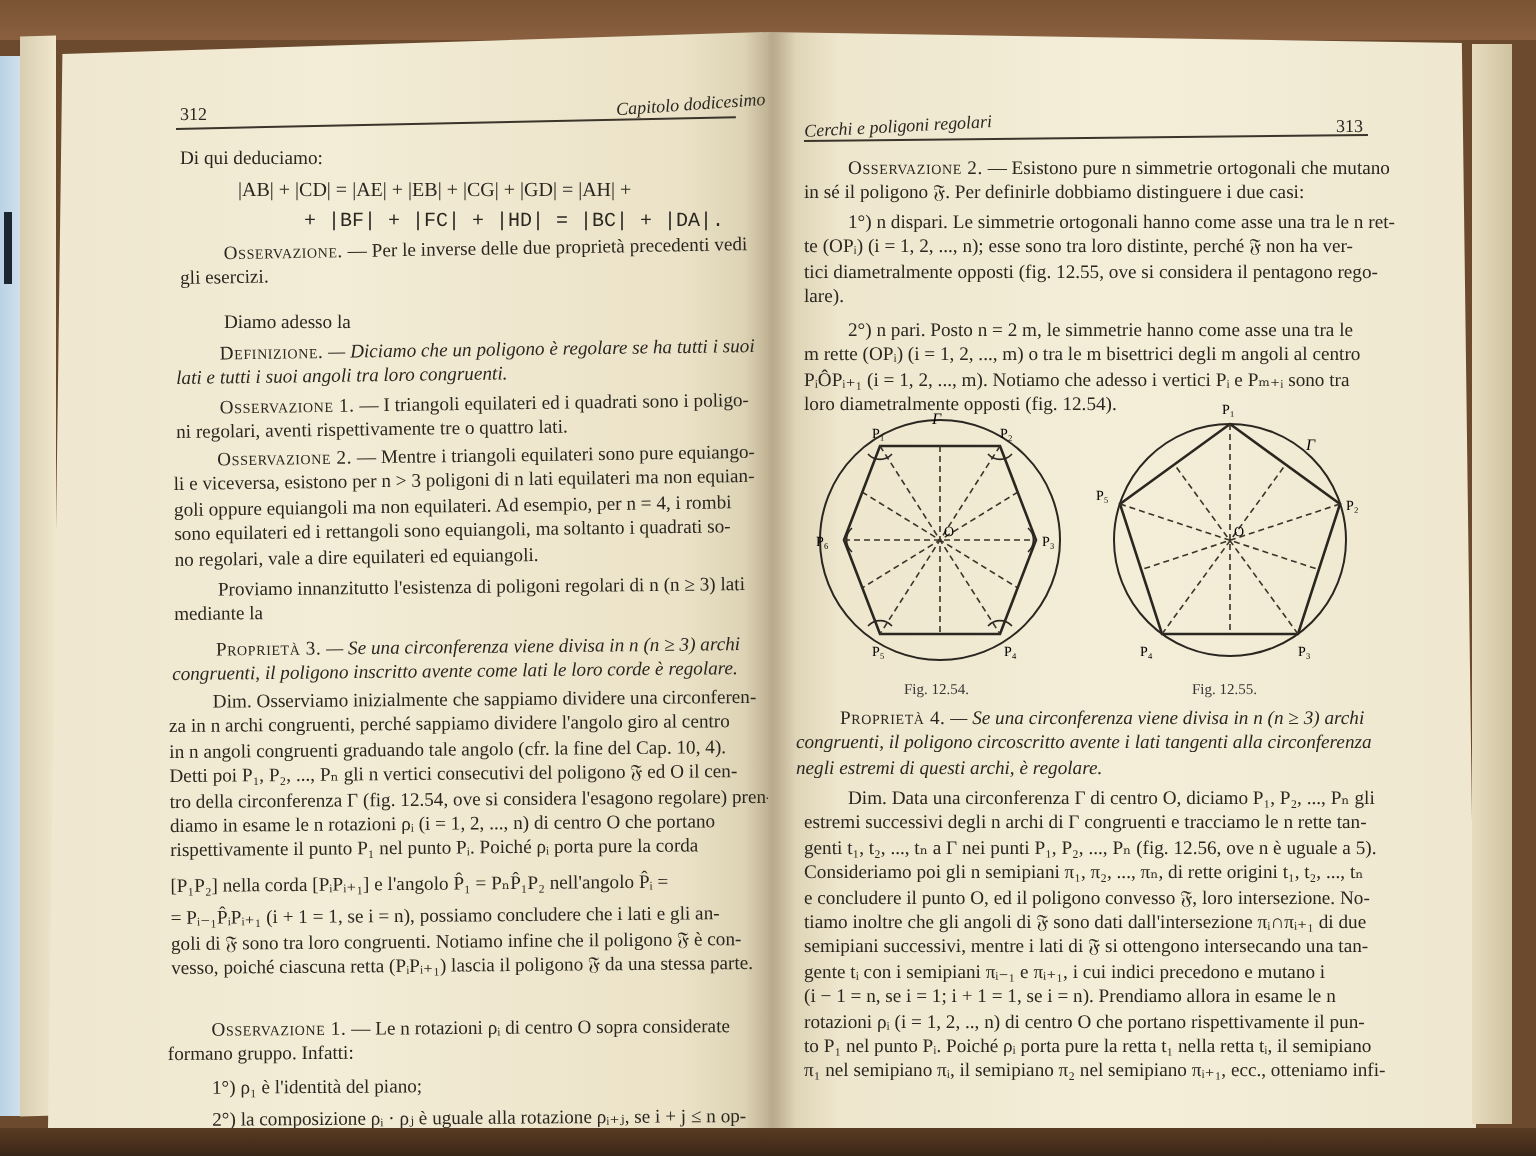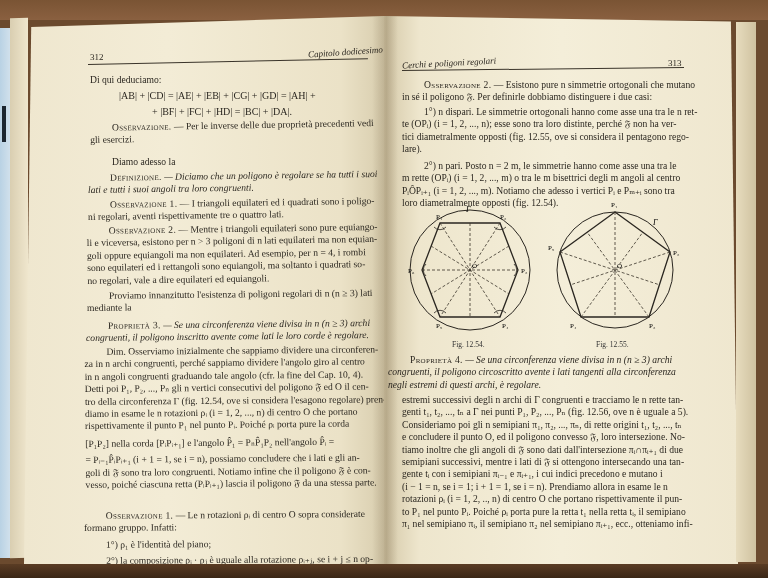--- a/index.html
+++ b/index.html
@@ -54,21 +54,21 @@
 <div class="blue-obj"></div>
 <div class="page-edge-left"></div>
 
 <div class="page page-left"></div>
 <div class="rh" style="left:90px;top:52px;">312</div>
 <div class="rh" style="left:308px;top:47px;transform:rotate(-4deg);"><i>Capitolo dodicesimo</i></div>
 <div class="rule" style="left:88px;top:64px;width:280px;transform:rotate(-1.2deg);transform-origin:left;"></div>
 
 <div class="txt" style="left:90px;top:74px;">Di qui deduciamo:</div>
 <div class="formula" style="left:119px;top:90px;">|AB| + |CD| = |AE| + |EB| + |CG| + |GD| = |AH| +</div>
-<div class="formula" style="left:152px;top:106px;">+ |BF| + |FC| + |HD| = |BC| + |DA|.</div>
+<div class="formula" style="left:152px;top:106px;font-family:Liberation Mono, monospace;">+ |BF| + |FC| + |HD| = |BC| + |DA|.</div>
 
 <div class="txt" style="left:90px;top:122px;transform:rotate(-1deg);transform-origin:left;">
   <div class="indent"><span class="sc">Osservazione.</span> <span>— Per le inverse delle due proprietà precedenti vedi</span></div>
   <div>gli esercizi.</div>
 </div>
 
 <div class="txt" style="left:112px;top:156px;">Diamo adesso la</div>
 
 <div class="txt" style="left:88px;top:172px;transform:rotate(-0.8deg);transform-origin:left;">
   <div class="indent"><span class="sc">Definizione.</span> <span class="it">— Diciamo che un poligono è regolare se ha tutti i suoi</span></div>
@@ -190,27 +190,28 @@
   <text x="66" y="12" font-size="7">P₁</text>
   <text x="128" y="60" font-size="7">P₂</text>
   <text x="104" y="133" font-size="7">P₃</text>
   <text x="25" y="133" font-size="7">P₄</text>
   <text x="3" y="55" font-size="7">P₅</text>
   <text x="108" y="30" font-size="8" font-style="italic">Γ</text>
   <text x="72" y="73" font-size="7">O</text>
 </svg>
 <div class="figcap" style="left:596px;top:340px;">Fig. 12.55.</div>
 
-<div class="txt" style="left:388px;top:354px;">
+<div class="txt" style="left:398px;top:354px;">
   <div class="indent"><span class="sc">Proprietà 4.</span> <span class="it">— Se una circonferenza viene divisa in n (n ≥ 3) archi</span></div>
   <div class="it">congruenti, il poligono circoscritto avente i lati tangenti alla circonferenza</div>
   <div class="it">negli estremi di questi archi, è regolare.</div>
 </div>
 
 <div class="txt" style="left:402px;top:394px;">
+  <div class="indent">Dim. Data una circonferenza Γ di centro O, diciamo P₁, P₂, ..., Pₙ gli</div>
   <div>estremi successivi degli n archi di Γ congruenti e tracciamo le n rette tan-</div>
   <div>genti t₁, t₂, ..., tₙ a Γ nei punti P₁, P₂, ..., Pₙ (fig. 12.56, ove n è uguale a 5).</div>
   <div>Consideriamo poi gli n semipiani π₁, π₂, ..., πₙ, di rette origini t₁, t₂, ..., tₙ</div>
   <div>e concludere il punto O, ed il poligono convesso 𝔉, loro intersezione. No-</div>
   <div>tiamo inoltre che gli angoli di 𝔉 sono dati dall'intersezione πᵢ∩πᵢ₊₁ di due</div>
   <div>semipiani successivi, mentre i lati di 𝔉 si ottengono intersecando una tan-</div>
   <div>gente tᵢ con i semipiani πᵢ₋₁ e πᵢ₊₁, i cui indici precedono e mutano i</div>
   <div>(i − 1 = n, se i = 1; i + 1 = 1, se i = n). Prendiamo allora in esame le n</div>
   <div>rotazioni ρᵢ (i = 1, 2, .., n) di centro O che portano rispettivamente il pun-</div>
   <div>to P₁ nel punto Pᵢ. Poiché ρᵢ porta pure la retta t₁ nella retta tᵢ, il semipiano</div>

